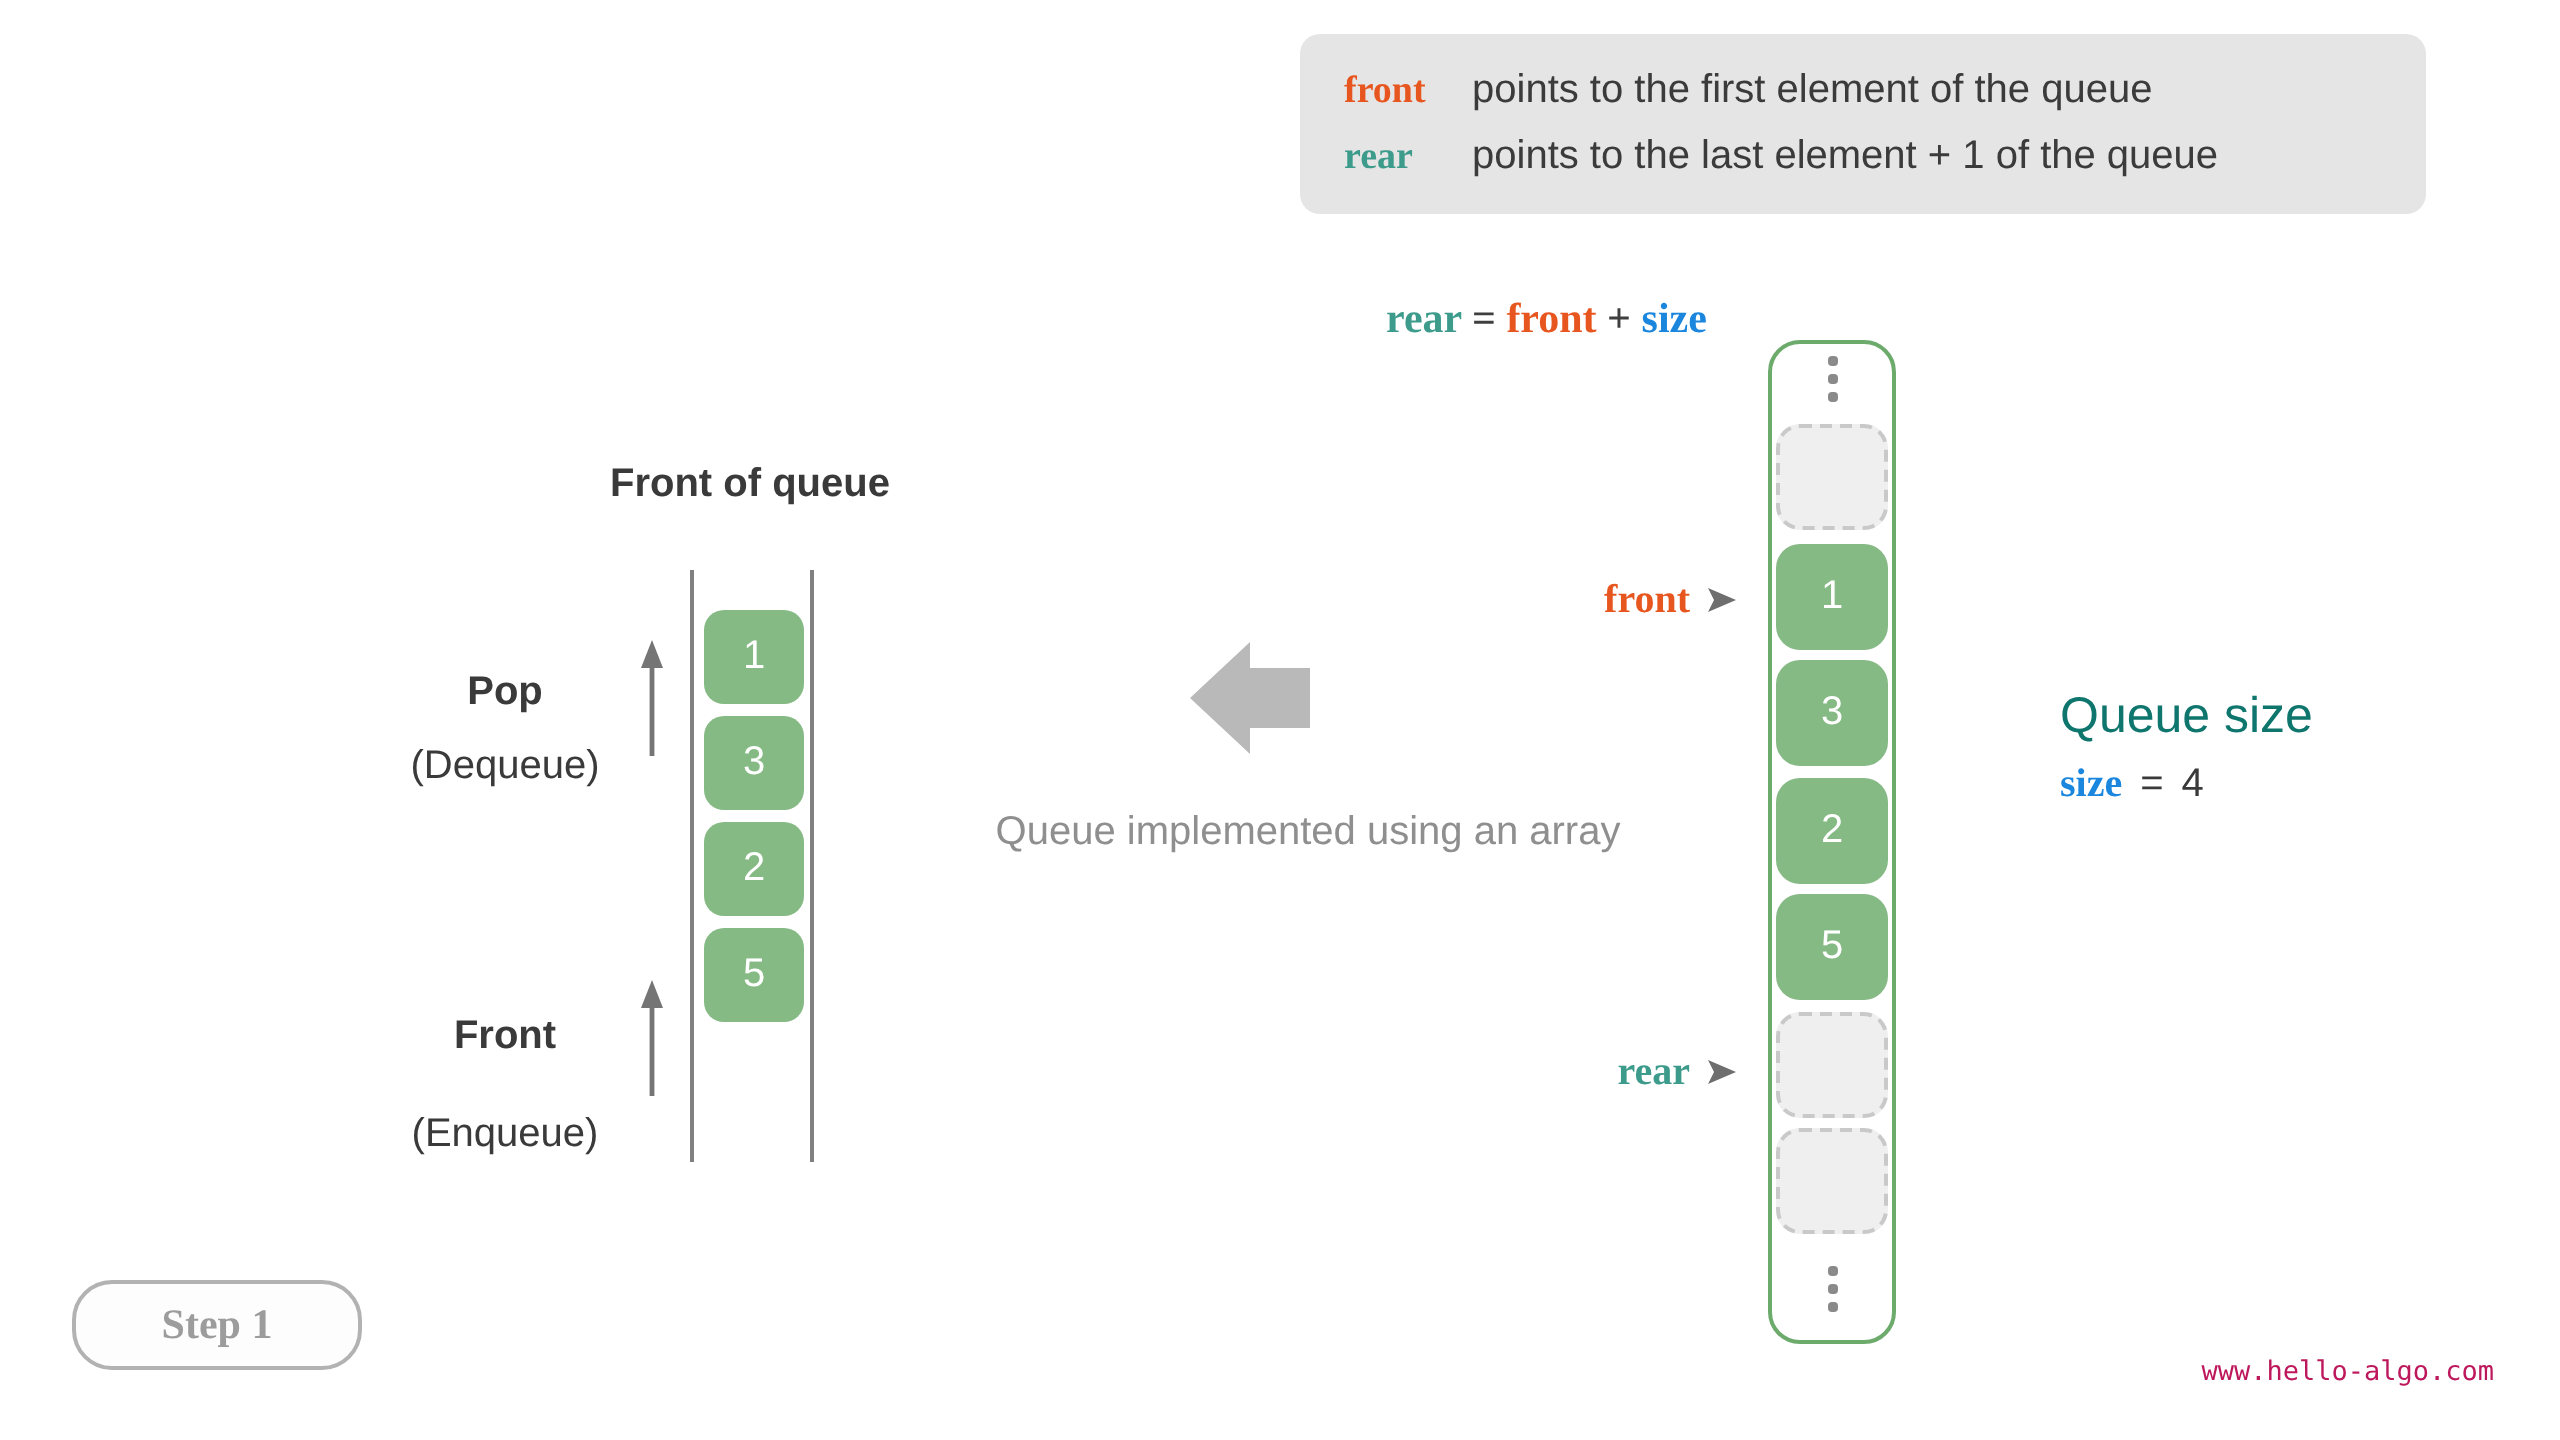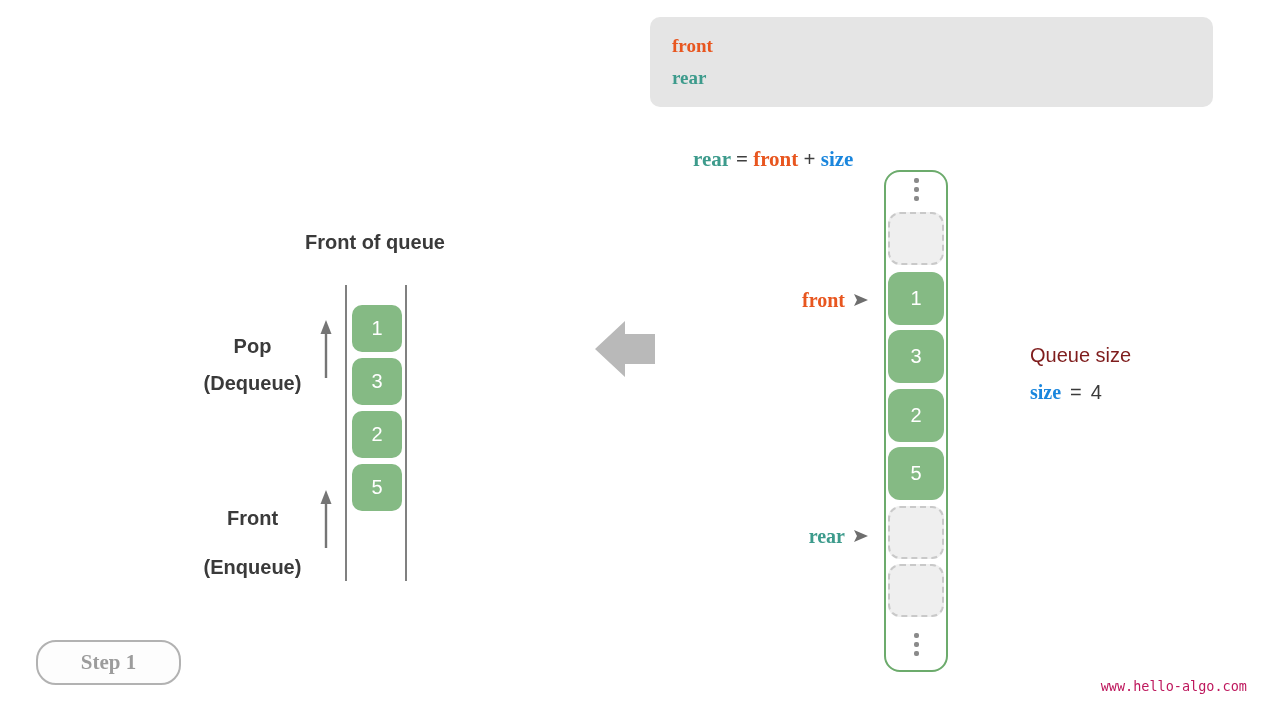--- a/index.html
+++ b/index.html
@@ -33,21 +33,21 @@
   .stack-bottom-label{left:275px;top:611px;width:200px;text-align:center;
     font-size:20px;font-weight:bold;color:#3a3a3a;}
   .channel-line{width:2px;height:296px;top:285px;background:#808080;}
   .channel-left{left:345px;}
   .channel-right{left:405px;}
   .stack-cell{
     left:352px;width:50px;height:47px;border-radius:10px;background:#85ba84;
     color:#ffffff;font-size:20px;display:flex;align-items:center;justify-content:center;
   }
   .op-title{left:180px;width:145px;text-align:center;font-size:20px;font-weight:bold;color:#3a3a3a;}
-  .op-subtitle{left:180px;width:145px;text-align:center;font-size:20px;color:#3a3a3a;font-weight:bold;}
+  .op-subtitle{left:180px;width:145px;text-align:center;font-size:20px;color:#3a3a3a;}
   .v-arrow{left:318px;}
 
   
   .block-arrow{left:595px;top:321px;}
   .caption{left:454px;top:405px;width:400px;text-align:center;font-size:20px;color:#8f8f8f;}
 
   
   .array-container{
     left:884px;top:170px;width:64px;height:502px;box-sizing:border-box;
     border:2px solid #6cab6c;border-radius:16px;background:#ffffff;
@@ -62,21 +62,21 @@
   }
   .arr-value{background:#85ba84;}
   .arr-empty{background:#efefef;border:2px dashed #c9c9c9;}
 
   .pointer-row{left:700px;width:168px;height:24px;display:flex;align-items:center;
     justify-content:flex-end;gap:8px;font-size:20px;}
   .pointer-front{top:288px;color:#e8561f;}
   .pointer-rear{top:524px;color:#3d9b8c;}
 
   
-  .qsize-label{left:1030px;top:344px;font-size:20px;color:#7f1d1d;}
+  .qsize-label{left:1030px;top:344px;font-size:25px;color:#0f766e;}
   .qsize-line{left:1030px;top:381px;font-size:20px;color:#3a3a3a;text-align:right;}
   .qsize-var{color:#1a86dd;}
   .qsize-eq{margin:0 9px;}
 
   
   .step-box{
     left:36px;top:640px;width:145px;height:45px;border:2px solid #b2b2b2;border-radius:20px;
     background:#fdfdfd;display:flex;align-items:center;justify-content:center;box-sizing:border-box;
   }
   .step-label{font-size:21px;color:#9c9c9c;white-space:pre;}
@@ -84,23 +84,25 @@
     font-size:13.5px;color:#be185d;font-weight:normal;}
 </style>
 </head>
 <body>
 
 <div class="canvas">
 
   <div class="abs info-box">
     <div class="info-line">
       <span class="mono info-key key-front">front</span>
+      <span>points to the first element of the queue</span>
     </div>
     <div class="info-line">
       <span class="mono info-key key-rear">rear</span>
+      <span>points to the last element + 1 of the queue</span>
     </div>
   </div>
 
   <div class="abs stack-top-label">Front of queue</div>
 
   <div class="abs formula mono">
     <span class="f-rear">rear</span><span> </span><span>=</span><span> </span><span class="f-front">front</span><span> </span><span>+</span><span> </span><span class="f-size">size</span>
   </div>
   <div class="abs channel-line channel-left"></div>
   <div class="abs channel-line channel-right"></div>
@@ -121,20 +123,21 @@
     <polygon points="8,0 2.5,14 13.5,14" fill="#757575"></polygon>
     <rect x="6.8" y="12" width="2.4" height="46" fill="#757575"></rect>
   </svg>
   <div class="abs op-title" style="top:507px;">Front</div>
   <div class="abs op-subtitle" style="top:544px;margin-top:12px;">(Enqueue)</div>
 
 
   <svg class="abs block-arrow" width="60" height="56">
     <polygon points="0,28 30,0 30,13 60,13 60,43 30,43 30,56" fill="#b9b9b9"></polygon>
   </svg>
+  <div class="abs caption">Queue implemented using an array</div>
 
   <div class="abs array-container"></div>
 
   <div class="abs dots dots-top">
     <div class="dot"></div>
       <div class="dot"></div>
       <div class="dot"></div>
   </div>
 
   <div class="abs arr-cell arr-empty" style="top:212px;"></div>

